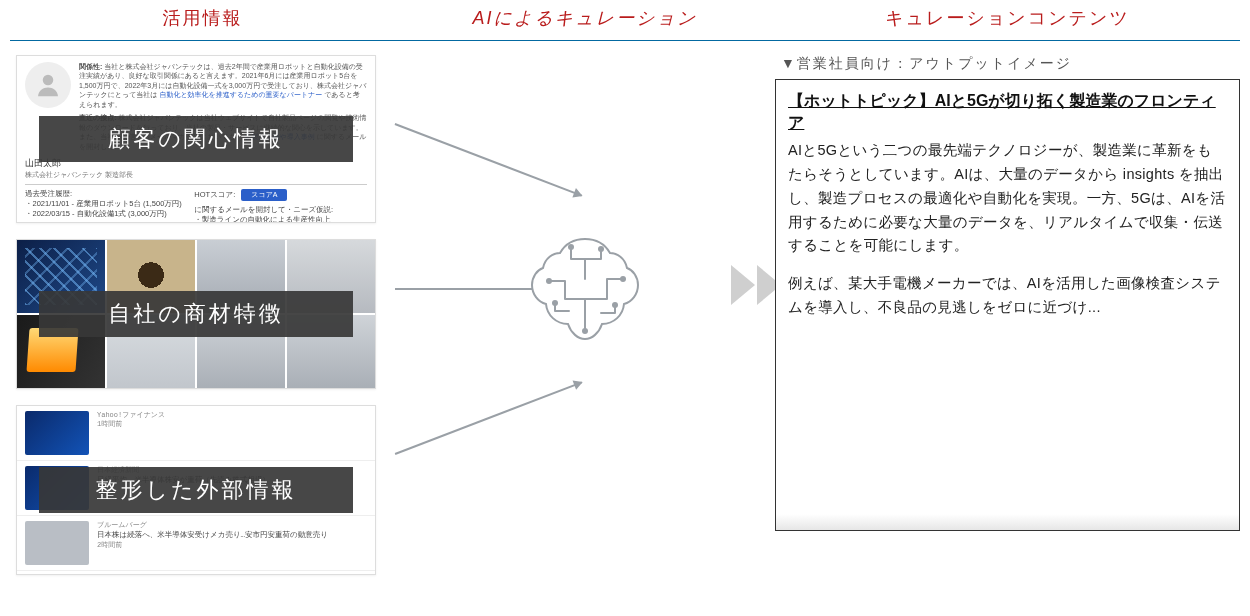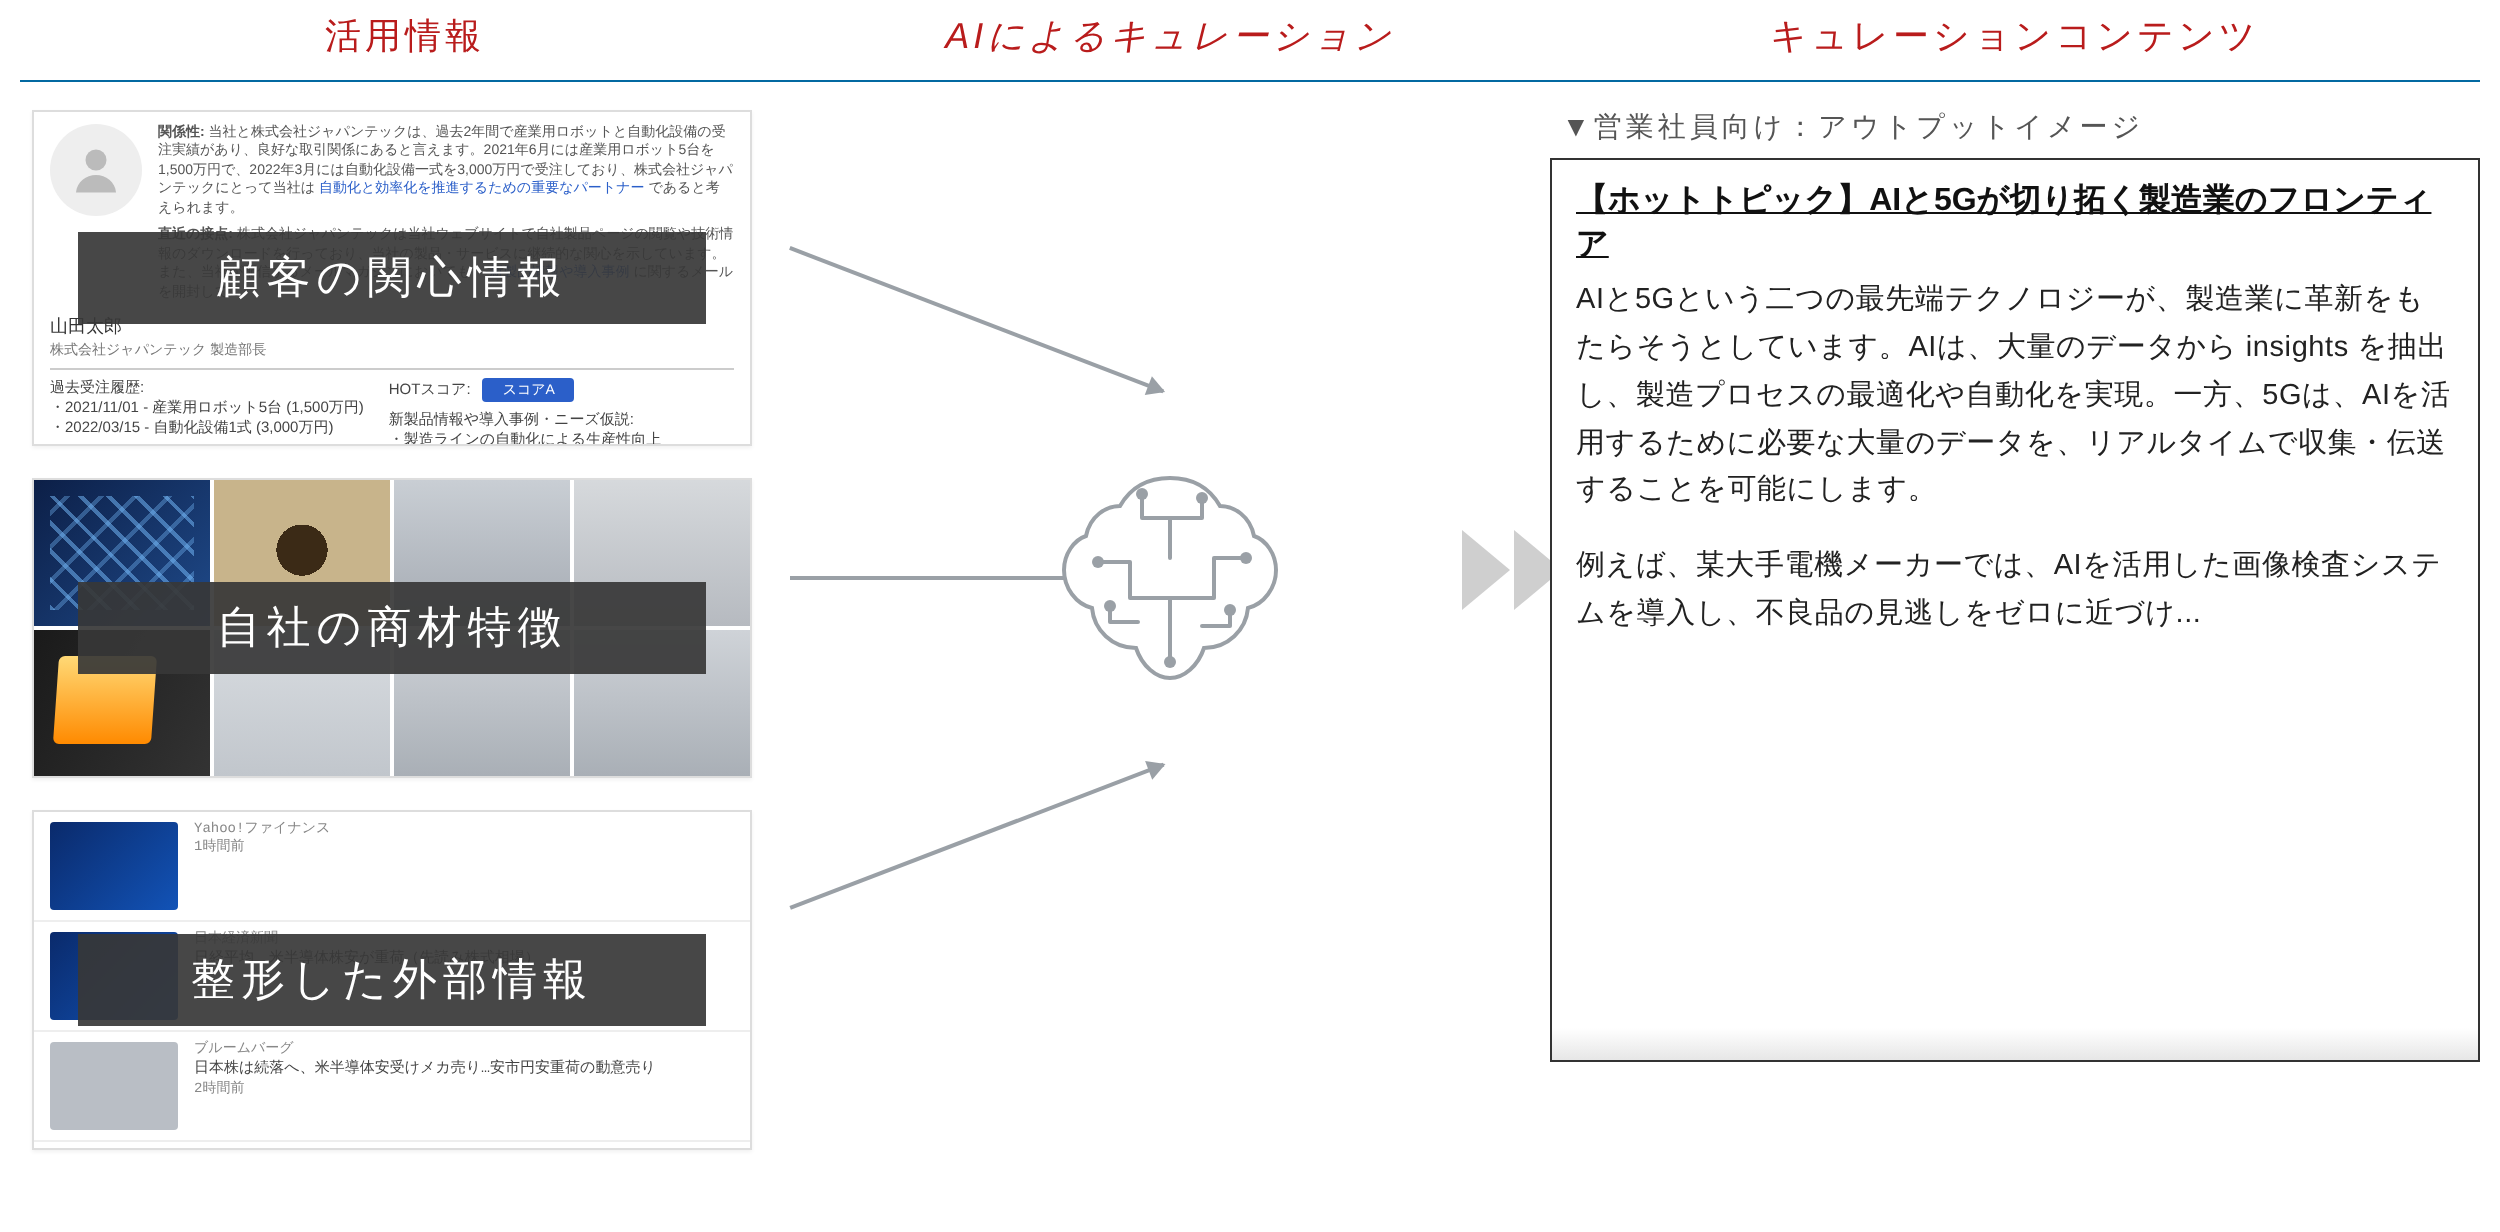--- a/index.html
+++ b/index.html
@@ -194,21 +194,21 @@
             <div class="u">過去受注履歴:</div>
             <div>・2021/11/01 - 産業用ロボット5台 (1,500万円)</div>
             <div>・2022/03/15 - 自動化設備1式 (3,000万円)</div>
 
           </div>
           <div class="right">
             <div class="hot-row">
               <span class="u">HOTスコア:</span>
               <span class="score-badge">スコアA</span>
             </div>
-            <div class="u">新製品情報や導入事例・ニーズ仮説:</div>
+            <div class="u">に関するメールを開封して・ニーズ仮説:</div>
             <div>・製造ラインの自動化による生産性向上</div>
 
           </div>
         </div>
         <div class="overlay-label">顧客の関心情報</div>
       </div>
 
       <div class="card c2">
         <div class="img-grid">
           <div class="thumb"></div>

